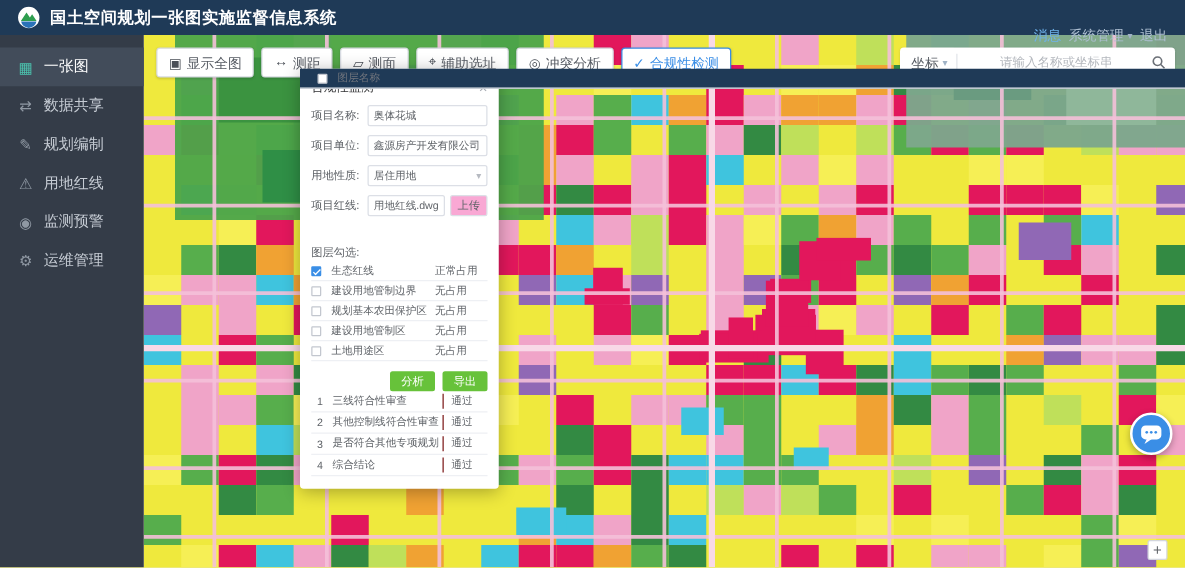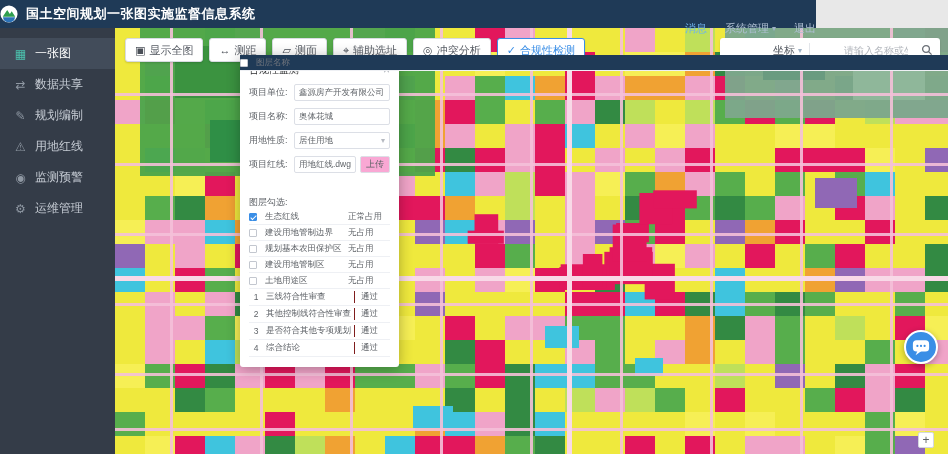--- a/index.html
+++ b/index.html
@@ -6,25 +6,25 @@
     --accent-blue:#3a8ee6;
     --accent-green:#67c23a;
     --header-bg:#1f3a57;
     --sidebar-bg:#343c48;
   }
   *{box-sizing:border-box;margin:0;padding:0;}
   html,body{width:948px;height:454px;overflow:hidden;}
   body{position:relative;font-family:"Liberation Sans","DejaVu Sans",sans-serif;background:#e8e8e8;}
 
   
-  .header{position:absolute;top:0;left:0;width:816px;height:28px;background:var(--header-bg);
-          display:flex;align-items:center;padding:0 0;z-index:40;}
+  .header{position:absolute;top:0;left:0;width:948px;height:28px;background:var(--header-bg);
+          display:flex;align-items:center;padding:0 14px;z-index:40;}
   .logo{width:18px;height:18px;flex-shrink:0;display:flex;}
   .title{color:#fff;font-size:13px;font-weight:bold;margin-left:8px;letter-spacing:.5px;white-space:nowrap;}
-  .hnav{margin-left:auto;display:flex;gap:18px;align-items:center;font-size:11px;color:#aebfd2;white-space:nowrap;margin-top:28px;}
+  .hnav{margin-left:auto;display:flex;gap:6px;align-items:center;font-size:11px;color:#aebfd2;white-space:nowrap;margin-top:28px;}
   .hnav .msg{color:#6fb3ec;cursor:pointer;}
   .hnav .sys{cursor:pointer;display:flex;align-items:center;}
   .hnav .logout{cursor:pointer;}
   .chev{font-size:8px;margin-left:3px;color:#9fb2c6;}
 
   
   .sidebar{position:absolute;top:28px;left:0;width:115px;height:426px;background:var(--sidebar-bg);
            z-index:35;padding-top:10px;}
   .side-item{height:31px;display:flex;align-items:center;padding-left:13px;font-size:12px;
              color:#c6ccd4;cursor:pointer;white-space:nowrap;}
@@ -42,21 +42,21 @@
             border:1px solid #d8dbe2;border-radius:3px;font-size:11px;color:#565b63;cursor:pointer;
             box-shadow:0 1px 2px rgba(0,0,0,.15);white-space:nowrap;}
   .tool-btn .t-icon{font-size:11px;margin-right:4px;color:#4a4f57;}
   .tool-btn.active{color:var(--accent-blue);border-color:var(--accent-blue);}
   .tool-btn.active .t-icon{color:var(--accent-blue);}
 
   
   .search{position:absolute;right:8px;top:38px;width:220px;height:24px;background:#fff;border-radius:3px;
           display:flex;align-items:center;z-index:20;box-shadow:0 1px 2px rgba(0,0,0,.15);}
   .search-mode{display:flex;align-items:center;padding:0 7px 0 9px;font-size:11px;color:#565b63;
-               border-right:1px solid #e2e5ea;height:15px;cursor:pointer;white-space:nowrap;margin-left:44px;}
+               border-right:1px solid #e2e5ea;height:15px;cursor:pointer;white-space:nowrap;}
   .search-input{flex:1;border:none;outline:none;font-size:10px;padding:0 6px;color:#333;min-width:0;
                 font-family:inherit;background:transparent;margin-left:28px;}
   .search-input::placeholder{color:#b3b7bd;}
   .search-icon{width:26px;display:flex;justify-content:center;align-items:center;cursor:pointer;height:100%;}
 
   
   .dialog{position:absolute;left:240px;top:55px;width:159px;background:#fff;border-radius:3px;
           box-shadow:0 2px 14px rgba(0,0,0,.30);z-index:30;padding:8px 9px 10px;}
   .dlg-head{display:flex;align-items:center;justify-content:space-between;}
   .dlg-title{font-size:10px;color:#303133;}
@@ -547,29 +547,29 @@
   </div>
 </div>
 
 <div class="dialog">
   <div class="dlg-head">
     <span class="dlg-title">合规性监测</span>
     <span class="dlg-close">×</span>
   </div>
   <div id="fields">
       <div class="field">
+        <span class="f-label">项目名称:</span>
+        <div class="f-control">
+          <span class="f-value">奥体花城</span>
+        </div>
+      </div>
+      <div class="field">
         <span class="f-label">项目单位:</span>
         <div class="f-control">
           <span class="f-value">鑫源房产开发有限公司</span>
-        </div>
-      </div>
-      <div class="field">
-        <span class="f-label">项目名称:</span>
-        <div class="f-control">
-          <span class="f-value">奥体花城</span>
         </div>
       </div>
       <div class="field">
         <span class="f-label">用地性质:</span>
         <div class="f-control">
           <span class="f-value">居住用地</span>
           <span class="sel-chev">▾</span>
         </div>
       </div>
       <div class="field">
@@ -617,20 +617,24 @@
         <span class="lt-result">无占用</span>
       </div>
       <div class="lt-row">
         <span class="lt-check">
           <div class="checkbox"></div>
         </span>
         <span class="lt-name">土地用途区</span>
         <span class="lt-result">无占用</span>
       </div>
     </div>
+  <div class="btn-row">
+    <div class="green-btn">分析</div>
+    <div class="green-btn">导出</div>
+  </div>
   <div id="results">
       <div class="rt-row">
         <span class="rt-no">1</span>
         <span class="rt-item">三线符合性审查</span>
         <span class="rt-result">通过</span>
       </div>
       <div class="rt-row">
         <span class="rt-no">2</span>
         <span class="rt-item">其他控制线符合性审查</span>
         <span class="rt-result">通过</span>

